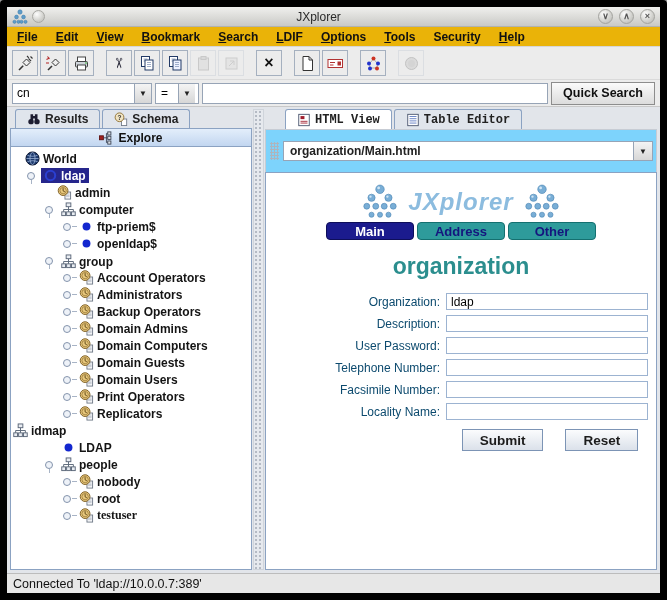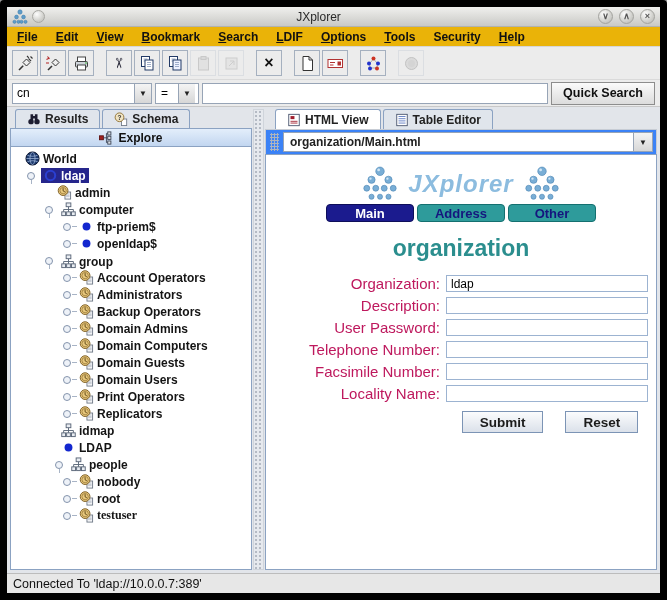--- a/index.html
+++ b/index.html
@@ -86,22 +86,22 @@
       width:1px; height:4px; background:#a8b4c6; }
   .node-icon { width:16px; height:15px; flex:none; display:flex; align-items:center; justify-content:center; }
   .sel-wrap { display:flex; align-items:center; gap:3px; padding:0 3px 0 1px; }
   .sel-wrap.selected { background:#26268c; color:#fff; }
 
   .splitter { width:11px; flex:none; margin:0 1px; background-color:#e6e9ee;
               background-image:radial-gradient(#b4bac4 1px, transparent 1.2px);
               background-size:4px 4px; border:1px solid #cfd4db; }
 
   .right-panel { flex:1; display:flex; flex-direction:column; min-width:0; }
-  .rp-tabs { height:20px; flex:none; display:flex; padding-left:10px; }
-  .combo-row { height:25px; flex:none; display:flex; align-items:center; background:#3b82f6;
+  .rp-tabs { height:20px; flex:none; display:flex; padding-left:20px;font-family:Liberation Mono, monospace; }
+  .combo-row { height:43px; flex:none; display:flex; align-items:center; background:#7dd3fc;
                border:1px solid #c7ccd4; border-bottom:none; padding:0 3px; }
   .drag-handle { width:9px; height:18px; margin:0 4px 0 1px; flex:none;
                  background-image:radial-gradient(#aeb4bd 1px, transparent 1.2px);
                  background-size:3px 3px; }
   .tmpl-combo { flex:1; display:flex; height:20px; border:1px solid #97a4b6; background:#fff; }
   .tmpl-value { flex:1; font-size:12px; font-weight:bold; color:#222; padding:2px 6px;
                 white-space:nowrap; overflow:hidden; }
   .content-box { flex:1; background:#fff; border:1px solid #8ba2c2; overflow:hidden;
                  display:flex; flex-direction:column; align-items:center; }
 
@@ -109,21 +109,21 @@
   .logo-row { margin-top:11px; display:flex; align-items:center; gap:10px; }
   .logo-text { font-size:24px; font-weight:bold; font-style:italic; color:#8cbcdf; letter-spacing:1px; }
   .mini-tabs { display:flex; gap:3px; margin-top:2px; }
   .mini-tab { width:88px; height:18px; display:flex; align-items:center; justify-content:center;
               font-size:13px; font-weight:bold; background:#2e9b9b; color:#15157e;
               border:1px solid #147070; border-radius:4px; }
   .mini-tab.active { background:#1b1b8e; color:#fff; border-color:#0e0e5a; }
   .heading { margin-top:13px; font-size:23px; font-weight:bold; color:#2b8e8e; }
   .form { margin-top:13px; display:flex; flex-direction:column; gap:5px; }
   .form-row { display:flex; align-items:center; }
-  .form-label { width:172px; text-align:right; font-size:15px; color:#be185d; padding-right:6px; }
+  .form-label { width:172px; text-align:right; font-size:12px; color:#0c4a6e; padding-right:6px; }
   .form-input { width:202px; height:17px; border:1px solid #9cb3d1; font-size:12px; padding:1px 4px;
                 font-family:"Liberation Sans",sans-serif; }
   .form-buttons { margin-top:9px; padding-left:178px; display:flex; gap:22px; }
   .form-btn { height:22px; padding:0 17px; font-size:13.5px; font-weight:bold; color:#1c1c1c;
               background:linear-gradient(#fbfcfd,#dbe1ea); border:1px solid #7c94b5;
               font-family:"Liberation Sans",sans-serif; }
 
   
   .statusbar { height:20px; flex:none; display:flex; align-items:center; padding:0 6px;
                background:#e7e7e7; border-top:1px solid #bcbcbc; font-size:12.5px; color:#111; }
@@ -586,21 +586,21 @@
                   <path d="M9.5 9.5h4M9.5 11h4M9.5 12.5h4" stroke="#9aa4b2" stroke-width="0.7"></path>
                   <circle cx="6.5" cy="6" r="5.2" fill="#e7c77c" stroke="#7c5c20"></circle>
                   <circle cx="6.5" cy="6" r="3.4" fill="none" stroke="#7c5c20" stroke-width="0.6"></circle>
                   <path d="M6.5 3.4v2.8l1.8 1" stroke="#5c4414" fill="none"></path>
                 </svg>
               </span>
               <span class="tlabel">Replicators</span>
             </span>
           </div>
 
-          <div class="tree-row" style="padding-left: 48px; text-align: center;">
+          <div class="tree-row" style=" text-align: center;">
             <span class="handle h-none"></span>
             <span class="sel-wrap">
               <span class="node-icon">
                 <svg width="15" height="15" viewBox="0 0 16 16">
                   <path d="M8 5v3M2.8 10.5V8h10.4v2.5M8 8v2.5" fill="none" stroke="#5a6678"></path>
                   <g fill="#e9edf2" stroke="#5a6678">
                     <rect x="5.5" y="1" width="5" height="4"></rect>
                     <rect x="0.8" y="10.5" width="4" height="4"></rect>
                     <rect x="6" y="10.5" width="4" height="4"></rect>
                     <rect x="11.2" y="10.5" width="4" height="4"></rect>
@@ -616,21 +616,21 @@
             <span class="sel-wrap">
               <span class="node-icon">
                 <svg width="15" height="15" viewBox="0 0 16 16">
                   <circle cx="8" cy="8" r="4.2" fill="#1327cf"></circle>
                 </svg>
               </span>
               <span class="tlabel">LDAP</span>
             </span>
           </div>
 
-          <div class="tree-row" style="padding-left: 40px;">
+          <div class="tree-row" style="padding-left: 30px;">
             <span class="handle h-expanded"></span>
             <span class="sel-wrap">
               <span class="node-icon">
                 <svg width="15" height="15" viewBox="0 0 16 16">
                   <path d="M8 5v3M2.8 10.5V8h10.4v2.5M8 8v2.5" fill="none" stroke="#5a6678"></path>
                   <g fill="#e9edf2" stroke="#5a6678">
                     <rect x="5.5" y="1" width="5" height="4"></rect>
                     <rect x="0.8" y="10.5" width="4" height="4"></rect>
                     <rect x="6" y="10.5" width="4" height="4"></rect>
                     <rect x="11.2" y="10.5" width="4" height="4"></rect>

